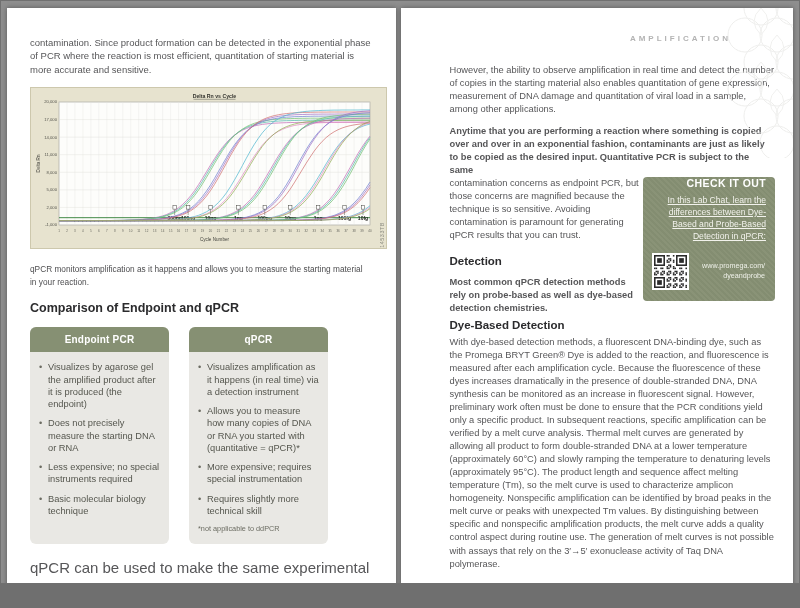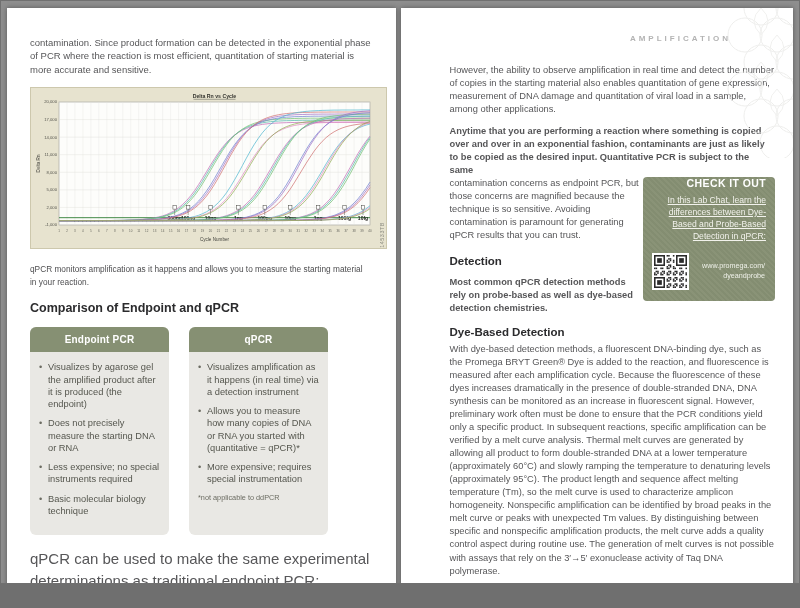--- a/index.html
+++ b/index.html
@@ -66,21 +66,21 @@
   .callout-url{flex:1;font-size:7.2px;line-height:1.35;color:#eef0e8;text-align:right;}
   .play-icon{
     width:17px;height:17px;border:1.4px solid #ffffff;border-radius:50%;
     flex:0 0 auto;position:relative;
   }
   .play-icon::after{
     content:"";position:absolute;left:5.5px;top:4px;border-left:7px solid #ffffff;
     border-top:4.5px solid transparent;border-bottom:4.5px solid transparent;
   }
   .sub-heading{margin:13px 0 0 0;font-size:11.5px;font-weight:bold;color:#2b2b2d;}
-  .dye-heading{margin-top:11px;}
+  .dye-heading{margin-top:4px;}
   .dye-para{margin-top:5px;}
 </style>
 </head>
 <body>
 
 <div class="frame">
 
   <div class="page page-left">
     <p class="body-text">contamination. Since product formation can be detected in the exponential phase of PCR where the reaction is most efficient, quantitation of starting material is more accurate and sensitive.</p>
 
@@ -263,20 +263,21 @@
           </ul>
         </div>
       </div>
       <div class="card">
         <div class="card-header">qPCR</div>
         <div class="card-body">
           <ul class="bullet-list">
             <li>Visualizes amplification as it happens (in real time) via a detection instrument</li>
             <li>Allows you to measure how many copies of DNA or RNA you started with (quantitative = qPCR)*</li>
             <li>More expensive; requires special instrumentation</li>
+            <li>Requires slightly more technical skill</li>
           </ul>
           <div class="card-footnote">*not applicable to ddPCR</div>
         </div>
       </div>
     </div>
 
     <p class="outro">qPCR can be used to make the same experimental determinations as traditional endpoint PCR: detection of polymorphisms in DNA, amplification of low-abundance sequences for cloning or analysis, detection of pathogens, etc.</p>
     <div class="page-number pn-left">36</div>
   </div>
 

